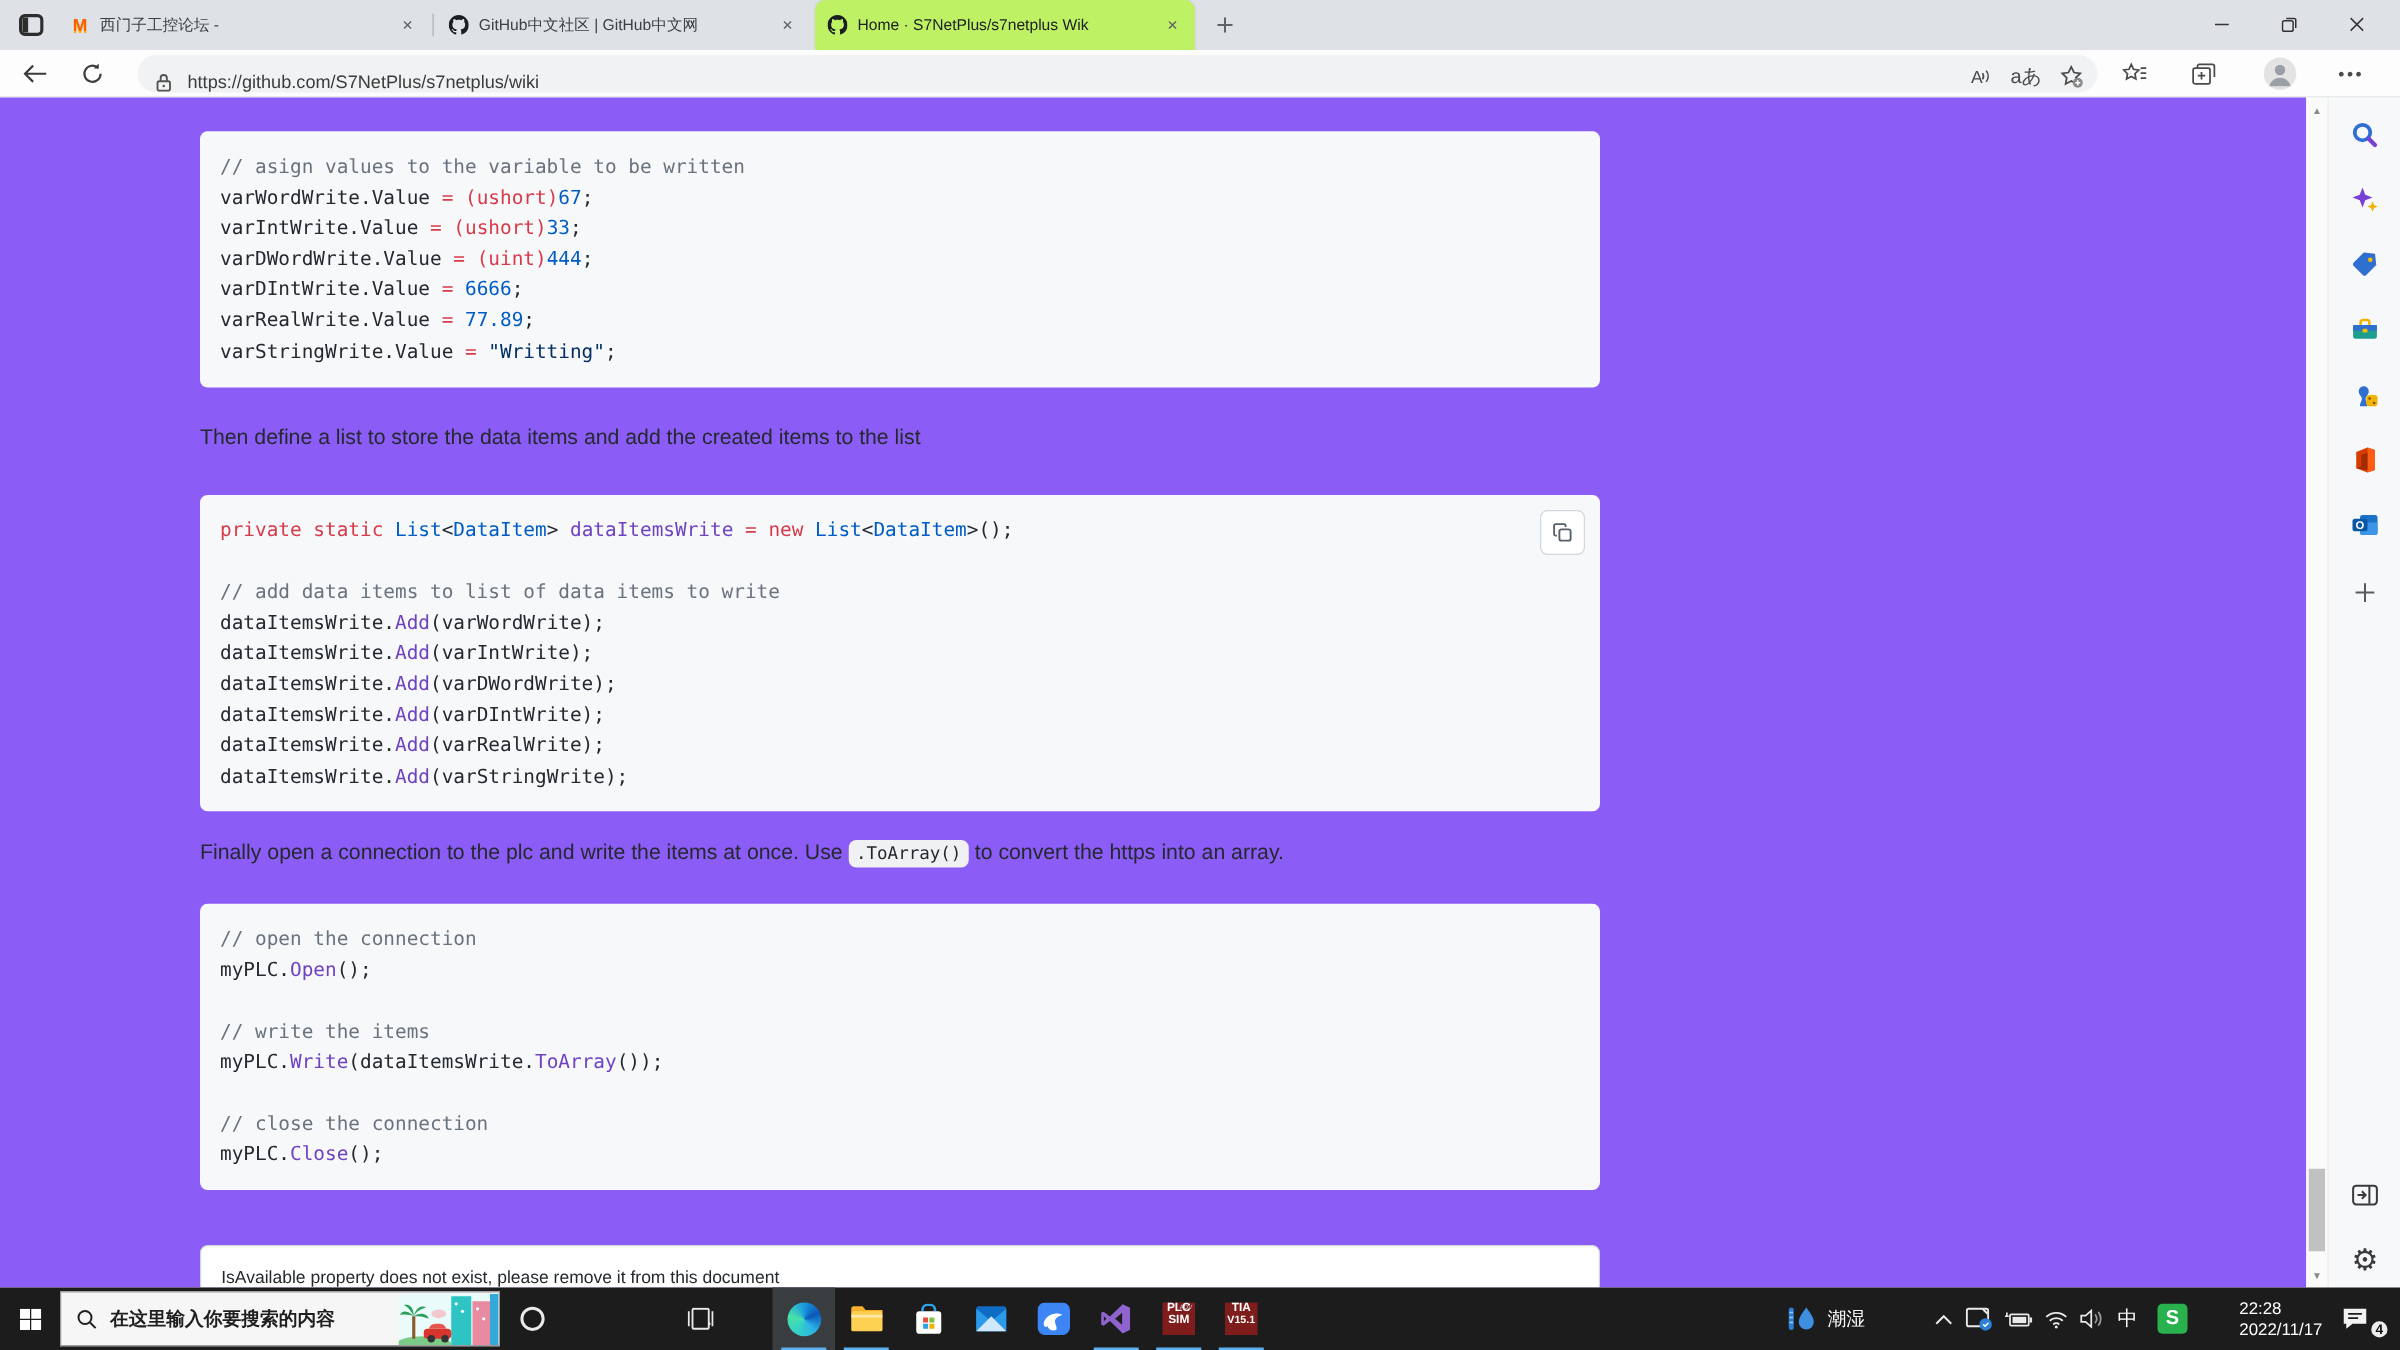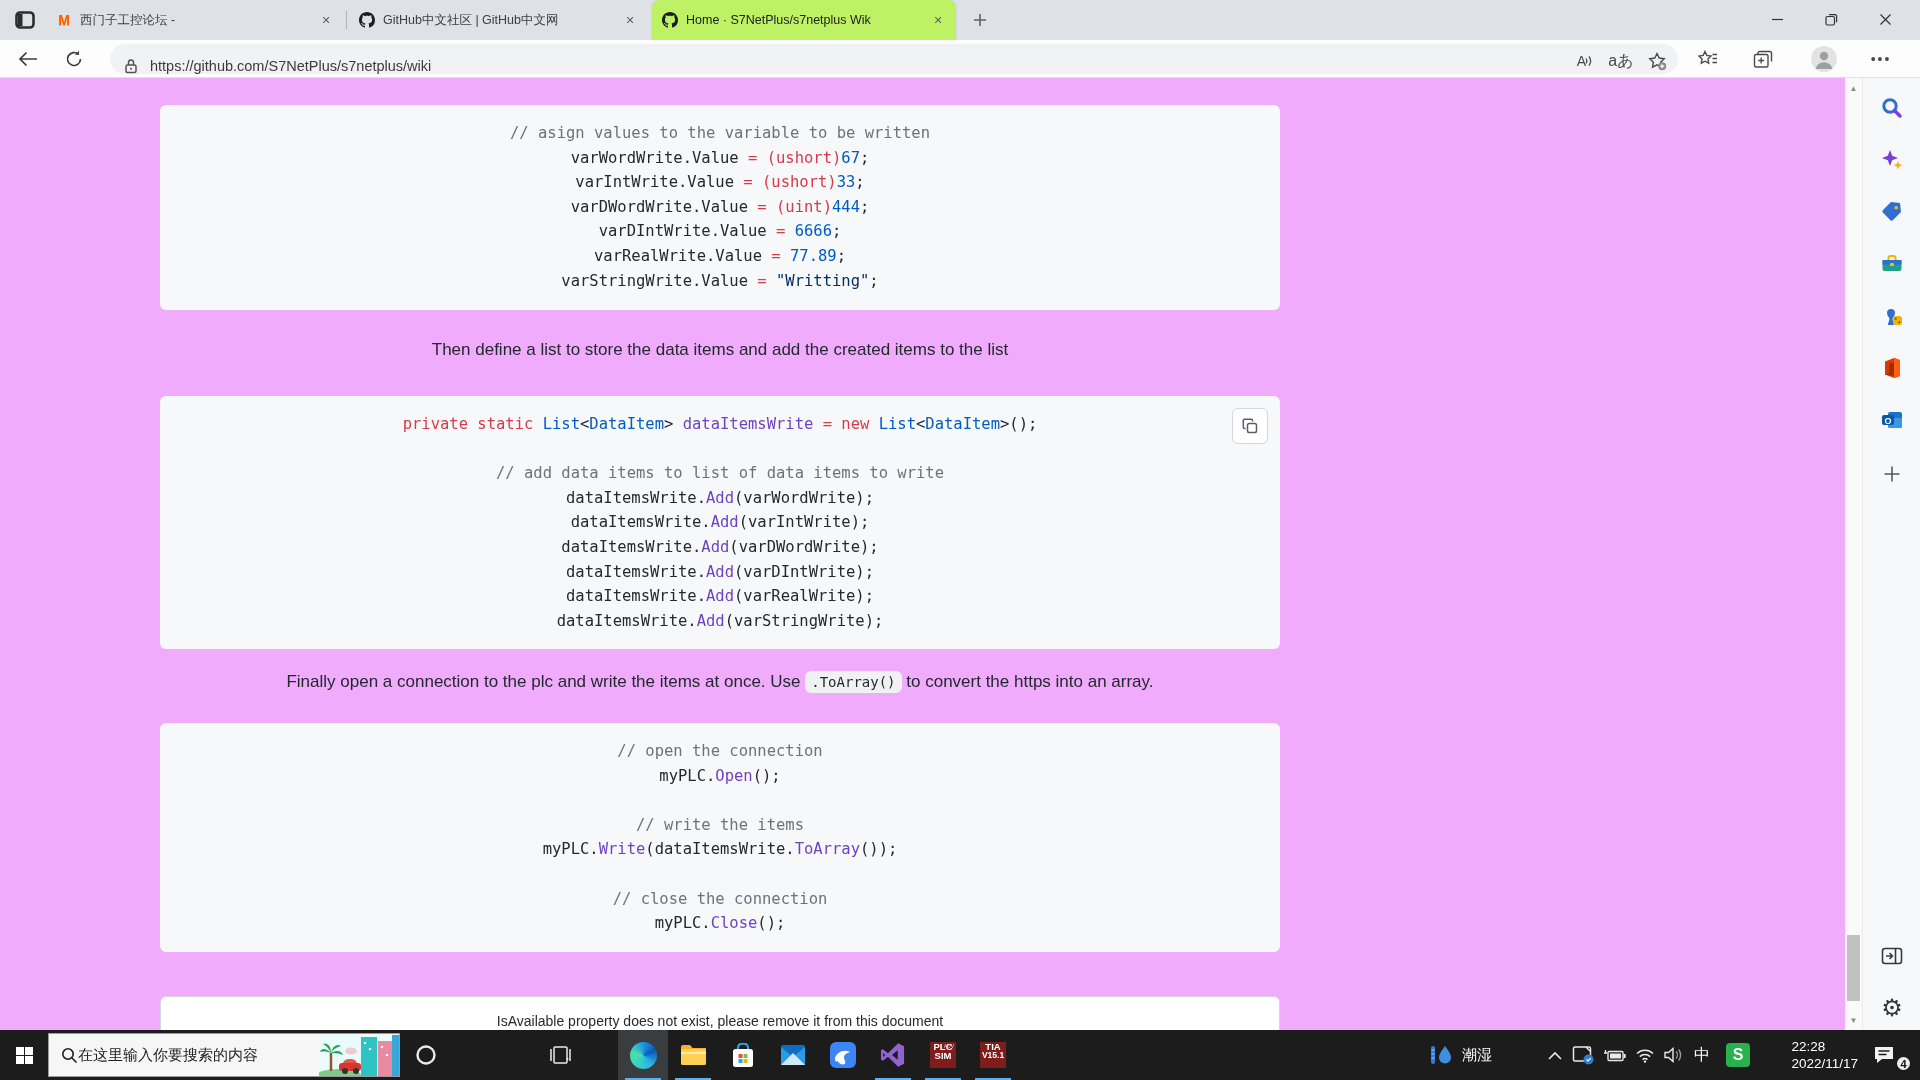--- a/index.html
+++ b/index.html
@@ -38,21 +38,21 @@
   .tb-icon { position:absolute; top:5px; width:30px; height:28px; display:flex; align-items:center;
     justify-content:center; border-radius:4px; color:#4a4a4a; }
   .read-aloud { font-size:14px; color:#4a4a4a; letter-spacing:-1px; }
   .translate { font-size:16px; color:#4a4a4a;margin-top:16px; }
   .dots { font-size:14px; letter-spacing:2px; color:#4a4a4a; }
   .avatar-circle { width:26px; height:26px; border-radius:50%; background:#e3e3e3; overflow:hidden;
     display:flex; align-items:center; justify-content:center; }
 
   
   .main { position:absolute; left:0; top:78px; width:1920px; height:952px; display:flex; }
-  .content { position:relative; width:1845px; height:952px; background:#f0abfc; overflow:hidden;text-align:center; }
+  .content { position:relative; width:1845px; height:952px; background:#8b5cf6; overflow:hidden; }
 
   .codewrap { position:absolute; left:160px; width:1120px; background:#f6f8fa; border-radius:6px; }
   pre.code { padding:16px; font-family:"DejaVu Sans Mono", monospace; font-size:15.5px; line-height:24.6px; }
   .code-line { white-space:pre; }
   .tk-pl { color:#24292f; } .tk-cm { color:#6a737d; } .tk-kw { color:#d73a49; }
   .tk-bl { color:#005cc5; } .tk-st { color:#032f62; } .tk-fn { color:#6f42c1; }
 
   .para { position:absolute; left:160px; width:1120px; font-size:17px; color:#24292f; }
   .inline-code { font-family:"DejaVu Sans Mono", monospace; font-size:14px; background:#eff1f3;
     padding:3px 6px; border-radius:6px; color:#24292f; }
@@ -72,21 +72,21 @@
   .sb-item { position:absolute; left:13px; width:32px; height:32px; display:flex; align-items:center;
     justify-content:center; border-radius:6px; }
 
   
   .taskbar { position:absolute; left:0; top:1030px; width:1920px; height:50px; background:#1c1c1c; }
   .tb-cell { position:absolute; top:0; height:50px; display:flex; align-items:center; justify-content:center; }
   .tb-underline { position:absolute; bottom:0; left:7px; width:36px; height:2.5px; background:#5ab0f0; }
   .app-active { background:#3a3d40; }
   .searchbox { position:absolute; left:48px; top:3px; width:352px; height:44px; background:#f6f6f6;
     border:1px solid #9a9a9a; display:flex; align-items:center; overflow:hidden; }
-  .searchbox .ph { font-size:15px; color:#1f1f1f; white-space:nowrap; }
+  .searchbox .ph { font-size:15px; color:#1f1f1f; margin-left:10px; white-space:nowrap;font-weight:bold; }
   .hl-art { position:absolute; right:0; top:0; width:80px; height:42px; }
   .tray-label { color:#fff; font-size:14px; }
   .clock { position:absolute; right:62px; top:0; height:50px; display:flex; flex-direction:column;
     justify-content:center; color:#fff; font-size:13.5px; line-height:17px; }
   .appsq { width:26px; height:26px; background:#7f1d1d; color:#fff; display:flex; flex-direction:column;
     align-items:center; justify-content:flex-start; font-family:"Liberation Sans", sans-serif; position:relative; }
   .appsq .t1 { font-size:9.5px; font-weight:bold; line-height:9px; }
   .appsq .t2 { font-size:8.5px; font-weight:bold; line-height:9px; }
   .appsq .adv { position:absolute; top:1px; right:2px; font-size:5px; color:#c9cede; }
   .sogou { width:24px; height:24px; border-radius:4px; background:#28b14c; color:#fff;

